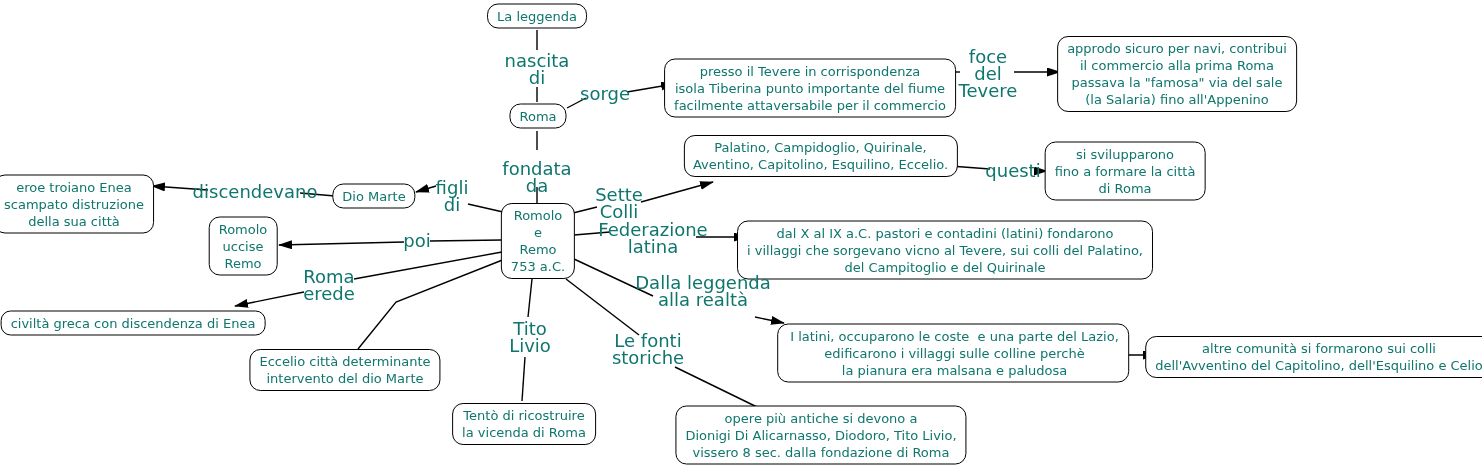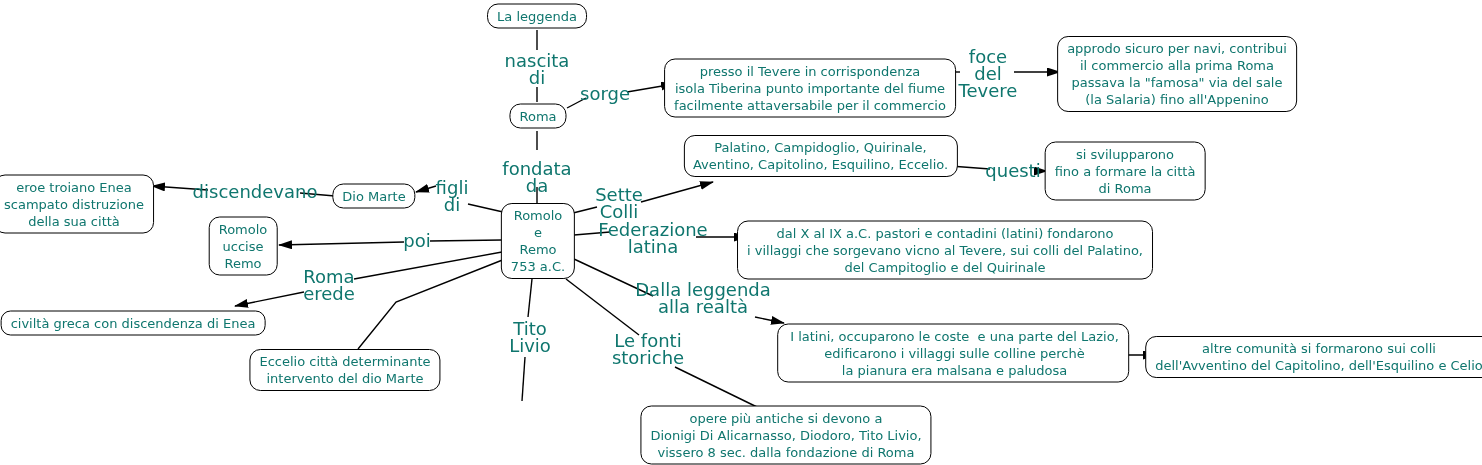--- a/index.html
+++ b/index.html
@@ -90,21 +90,23 @@
   <div class="node" style="left:374px;top:196px;">Dio Marte</div>
   <div class="node" style="left:74px;top:204px;">eroe troiano Enea
 scampato distruzione
 della sua città</div>
   <div class="node" style="left:243px;top:246px;">Romolo
 uccise
 Remo</div>
   <div class="node" style="left:133px;top:323px;border-radius:10px;">civiltà greca con discendenza di Enea</div>
   <div class="node" style="left:345px;top:370px;">Eccelio città determinante
 intervento del dio Marte</div>
-  <div class="node" style="left:786px;top:435px;">opere più antiche si devono a
+  <div class="node" style="left:524px;top:424px;">Tentò di ricostruire
+la vicenda di Roma</div>
+  <div class="node" style="left:821px;top:435px;">opere più antiche si devono a
 Dionigi Di Alicarnasso, Diodoro, Tito Livio,
 vissero 8 sec. dalla fondazione di Roma</div>
   <div class="node" style="left:953px;top:353px;padding-left:12px;">I latini, occuparono le coste  e una parte del Lazio,
 edificarono i villaggi sulle colline perchè
 la pianura era malsana e paludosa</div>
   <div class="node" style="left:1319px;top:357px;">altre comunità si formarono sui colli
 dell'Avventino del Capitolino, dell'Esquilino e Celio</div>
 
   <div class="lbl" style="left:537px;top:69px;">nascita
 di</div>
@@ -122,16 +124,16 @@
   <div class="lbl" style="left:452px;top:196px;">figli
 di</div>
   <div class="lbl" style="left:255px;top:191px;">discendevano</div>
   <div class="lbl" style="left:417px;top:240px;">poi</div>
   <div class="lbl" style="left:329px;top:285px;">Roma
 erede</div>
   <div class="lbl" style="left:530px;top:337px;">Tito
 Livio</div>
   <div class="lbl" style="left:648px;top:349px;">Le fonti
 storiche</div>
-  <div class="lbl" style="left:703px;top:298px;">Dalla leggenda
+  <div class="lbl" style="left:703px;top:291px;">Dalla leggenda
 alla realtà</div>
 
 </div>
 
 </body></html>

